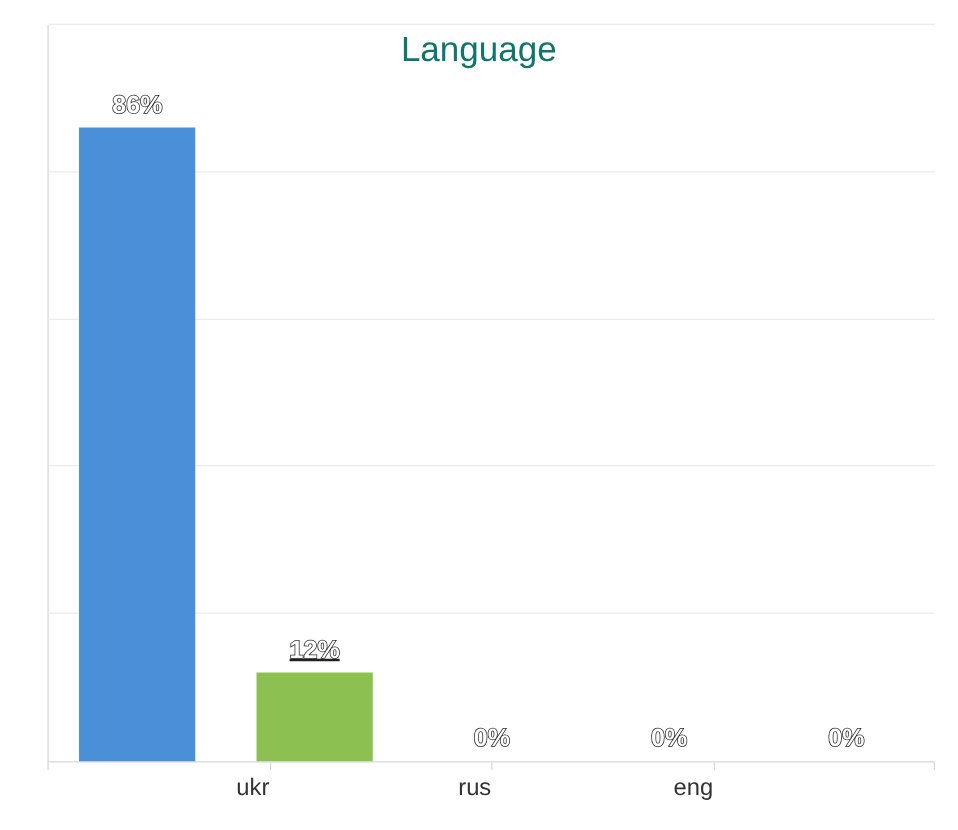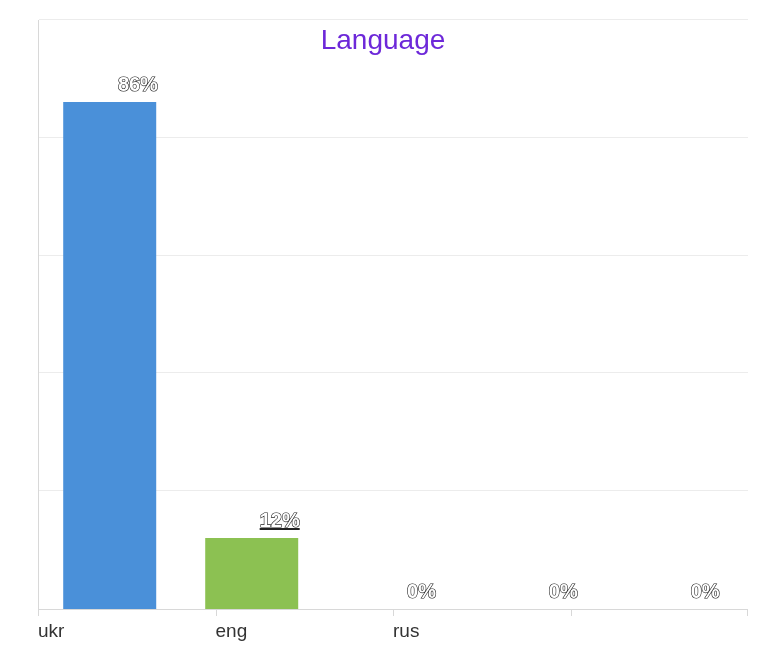--- a/index.html
+++ b/index.html
@@ -16,21 +16,21 @@
     width: 766px;
     height: 664px;
   }
   .title {
     position: absolute;
     top: 24px;
     left: 0;
     width: 100%;
     text-align: center;
     font-size: 28px;
-    color: #6d28d9;
+    color: #0f766e;
     font-weight: 400;
   }
   .plot {
     position: absolute;
     left: 38px;
     top: 20px;
     width: 710px;
     height: 590px;
     border-left: 1px solid #d8d8d8;
     border-bottom: 1px solid #d8d8d8;
@@ -66,34 +66,33 @@
     position: absolute;
     left: 50%;
     transform: translateX(-50%);
     font-size: 20px;
     font-weight: 700;
     color: #fff;
     -webkit-text-stroke: 1.2px #222;
     text-stroke: 1.2px #222;
     white-space: nowrap;
     paint-order: stroke fill;
-    margin-left: 28px;
   }
   .x-axis {
     position: absolute;
     left: 38px;
     top: 610px;
     width: 710px;
     height: 40px;
     display: flex;
   }
   .x-tick-slot {
     flex: 1 1 0;
     position: relative;
-    text-align: left;
+    text-align: right;
   }
   .x-tick-mark {
     position: absolute;
     left: 0;
     top: 0;
     height: 6px;
     border-left: 1px solid #d8d8d8;
   }
   .x-tick-mark.last {
     left: auto;
@@ -144,24 +143,24 @@
       </div>
   </div>
 
   <div class="x-axis" id="x-axis">
       <div class="x-tick-slot">
         <div class="x-tick-mark"></div>
         <span class="x-tick-label">ukr</span>
       </div>
       <div class="x-tick-slot">
         <div class="x-tick-mark"></div>
-        <span class="x-tick-label">eng</span>
+        <span class="x-tick-label">rus</span>
       </div>
       <div class="x-tick-slot">
         <div class="x-tick-mark"></div>
-        <span class="x-tick-label">rus</span>
+        <span class="x-tick-label">eng</span>
       </div>
       <div class="x-tick-slot">
         <div class="x-tick-mark"></div>
         <div class="x-tick-mark last"></div>
       </div>
     </div>
 </div>
 
 </body></html>

